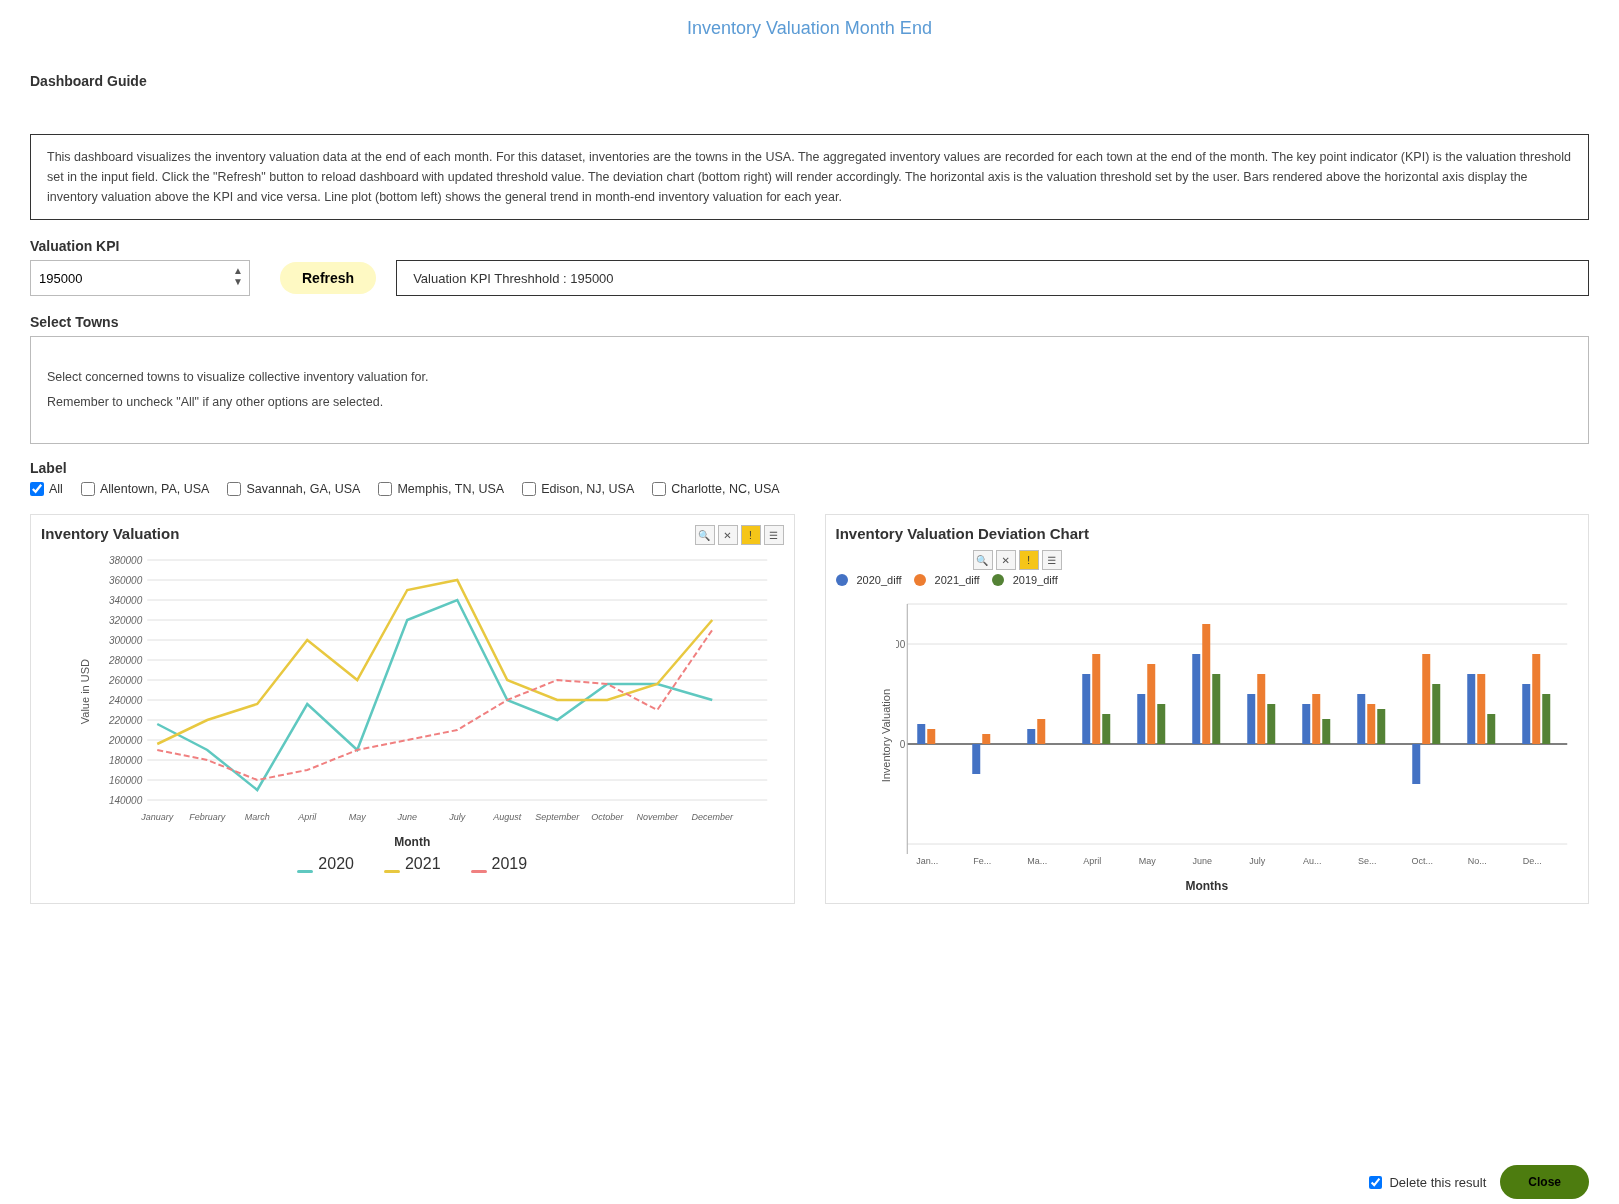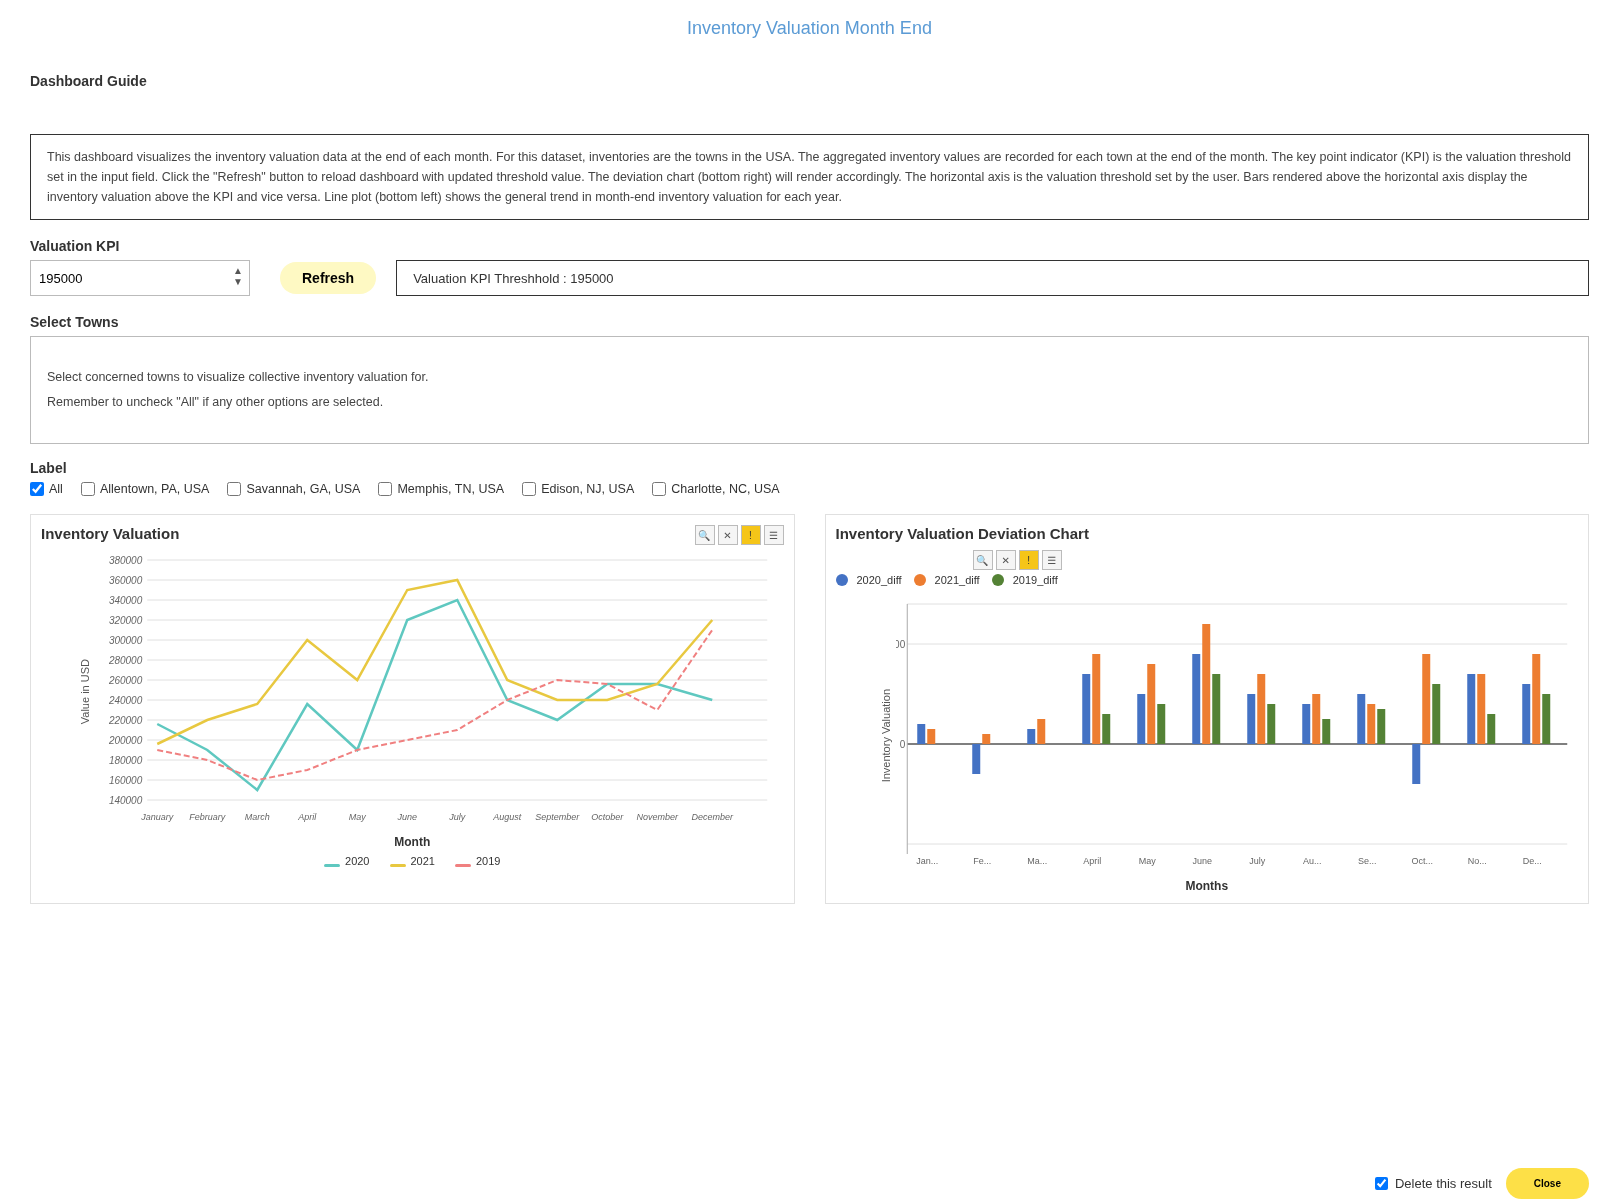--- a/index.html
+++ b/index.html
@@ -159,23 +159,23 @@
       cursor: pointer;
       color: #555;
     }
     .chart-toolbar-btn.yellow {
       background: #f5c518;
       color: #333;
     }
     .chart-legend {
       display: flex;
       justify-content: center;
-      gap: 20px;
+      gap: 30px;
       margin-top: 6px;
-      font-size: 11px;
+      font-size: 16px;
     }
     .legend-item {
       display: flex;
       align-items: flex-end;
       gap: 5px;
     }
     .legend-dot {
       width: 16px;
       height: 3px;
       border-radius: 2px;
@@ -201,25 +201,25 @@
       align-items: center;
       gap: 14px;
     }
     .delete-checkbox-row {
       display: flex;
       align-items: center;
       gap: 7px;
       font-size: 13px;
     }
     .close-btn {
-      background: #fde047;
+      background: #4d7c0f;
       border: none;
       border-radius: 20px;
       padding: 10px 28px;
-      font-size: 10px;
+      font-size: 12px;
       font-weight: bold;
       cursor: pointer;
     }
   </style>
 </head>
 <body>
 
 <div class="page-title">Inventory Valuation Month End</div>
 
 <div class="main-content">

